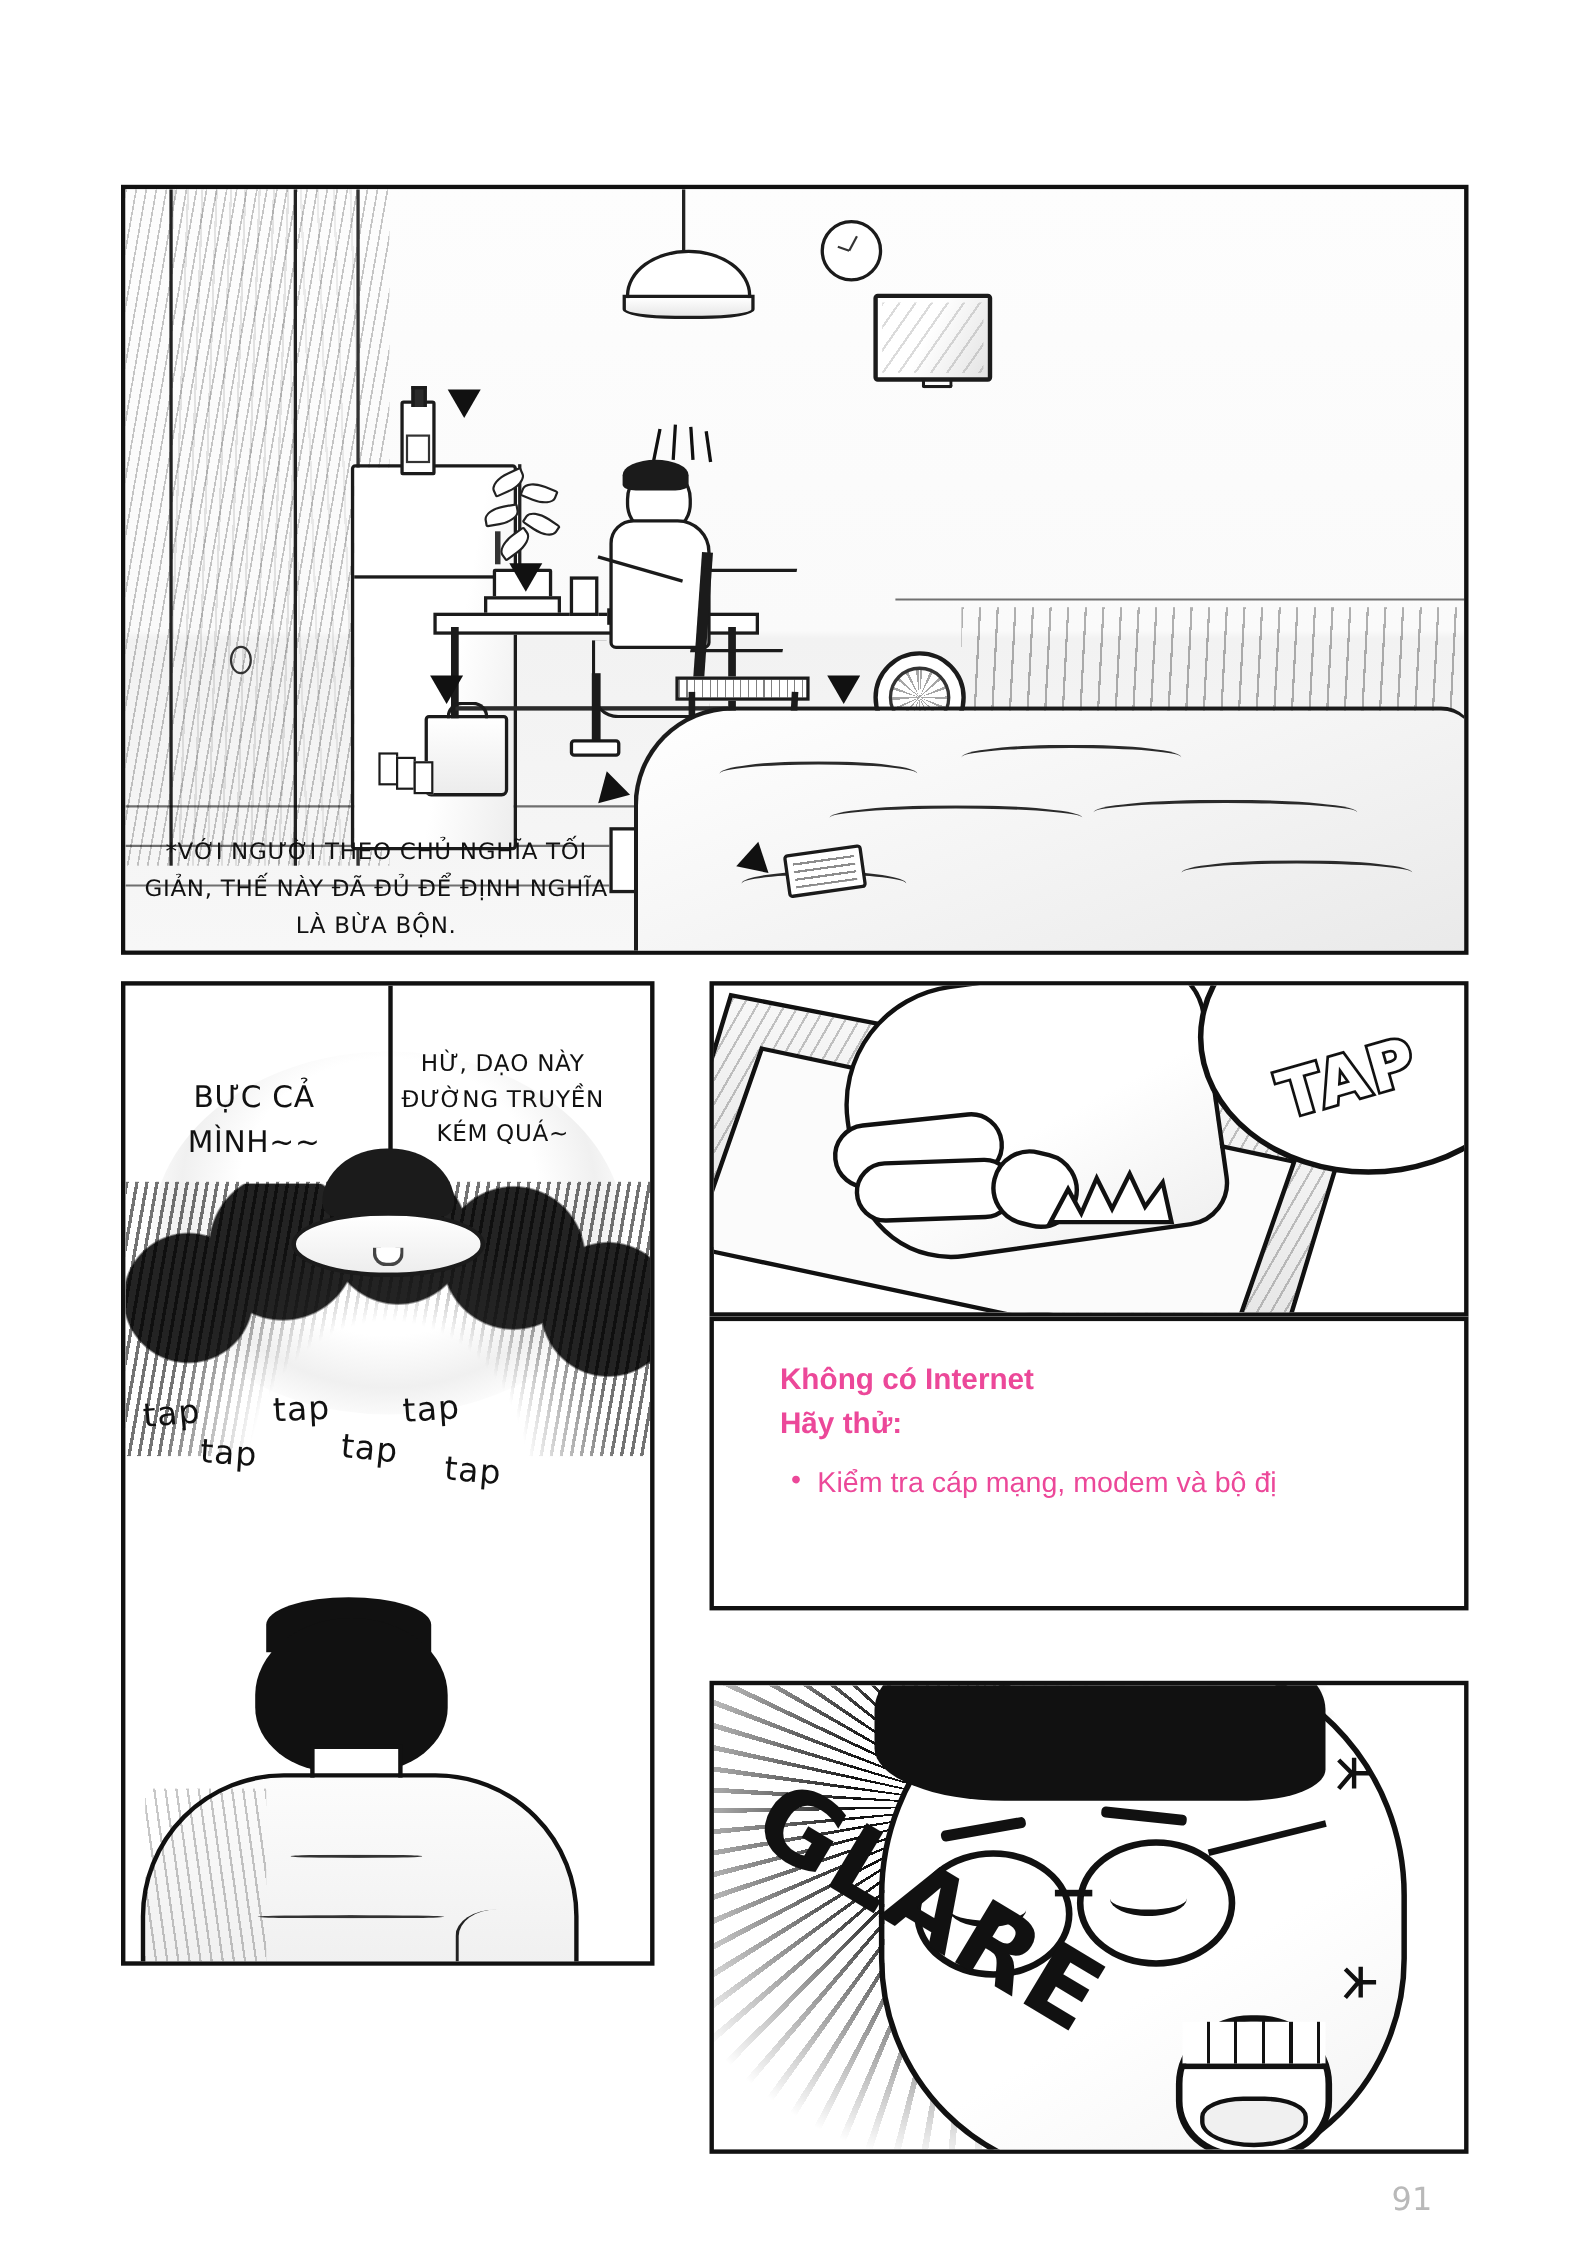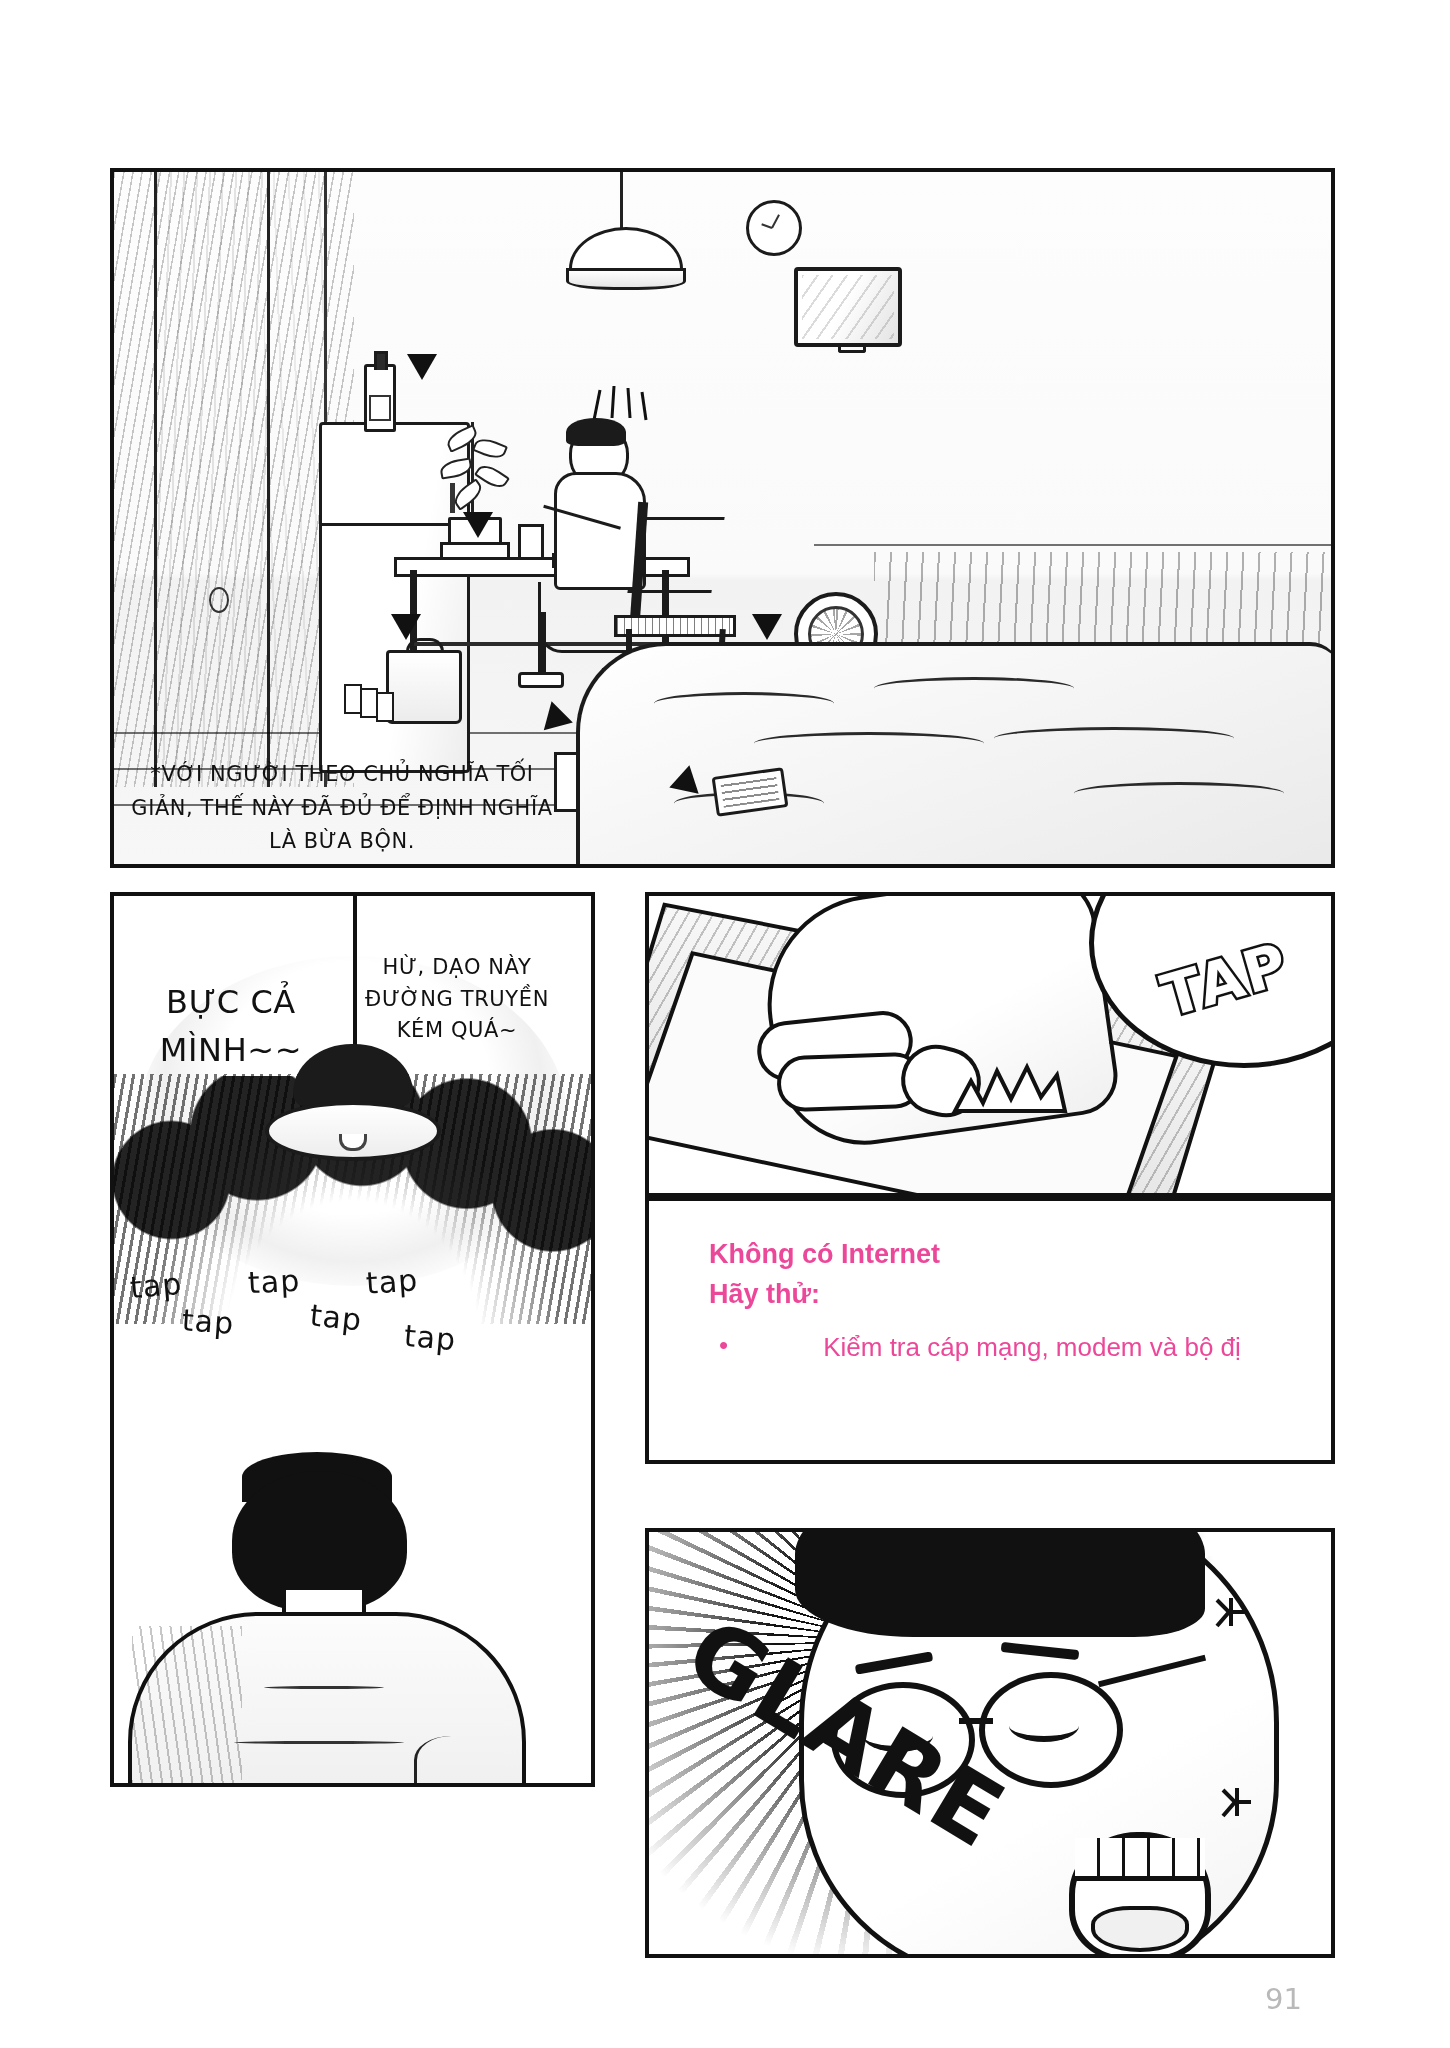--- a/index.html
+++ b/index.html
@@ -499,21 +499,20 @@
   }
   .err-title { font-size: 27px; font-weight: bold; line-height: 1.42; }
   .err-sub   { font-size: 27px; font-weight: bold; line-height: 1.42; margin-top: 2px;}
   .err-list { margin: 14px 0 0 0; padding: 0; list-style: none; }
   .err-list li {
     font-size: 26px;
     line-height: 1.48;
     position: relative;
     padding-left: 34px;
     white-space: nowrap;
-    text-align: center;
   }
   .err-list li::before {
     content: "•"; position: absolute; left: 10px; top: -2px; font-size: 26px;
   }
 
   
   #panel-face { left: 645px; top: 1528px; width: 690px; height: 430px; }
   .face-burst {
     position: absolute; inset: 0;
     background:
@@ -693,21 +692,21 @@
 
   <div class="panel" id="panel-lamp">
     <div class="glow"></div>
     <div class="dark-cloud"></div>
     <div class="dark-hatch"></div>
     <div class="lamp2-cord"></div>
     <div class="lamp2-shade"></div>
     <div class="lamp2-rim"></div>
     <div class="lamp2-bulb"></div>
 
-    <div class="speech-lines" style="left:22px; top:82px; width:190px; font-size:32px;">BỰC CẢ<br>MÌNH~~</div>
+    <div class="speech-lines" style="left:22px; top:82px; width:190px; font-size:27px;">BỰC CẢ<br>MÌNH~~</div>
     <div class="speech-lines" style="left:218px; top:56px; width:250px; font-size:21px;">HỪ, DẠO NÀY<br>ĐƯỜNG TRUYỀN<br>KÉM QUÁ~</div>
 
     <div class="tap-word" style="left:16px;  top:372px; transform:rotate(-5deg);">tap</div>
     <div class="tap-word" style="left:68px;  top:408px; transform:rotate(4deg);">tap</div>
     <div class="tap-word" style="left:134px; top:368px; transform:rotate(-3deg);">tap</div>
     <div class="tap-word" style="left:196px; top:404px; transform:rotate(6deg);">tap</div>
     <div class="tap-word" style="left:252px; top:368px; transform:rotate(-4deg);">tap</div>
     <div class="tap-word" style="left:290px; top:424px; transform:rotate(5deg);">tap</div>
     <div class="tap-word" style="left:352px; top:388px; transform:rotate(-6deg); opacity:0;">tap</div>
 

